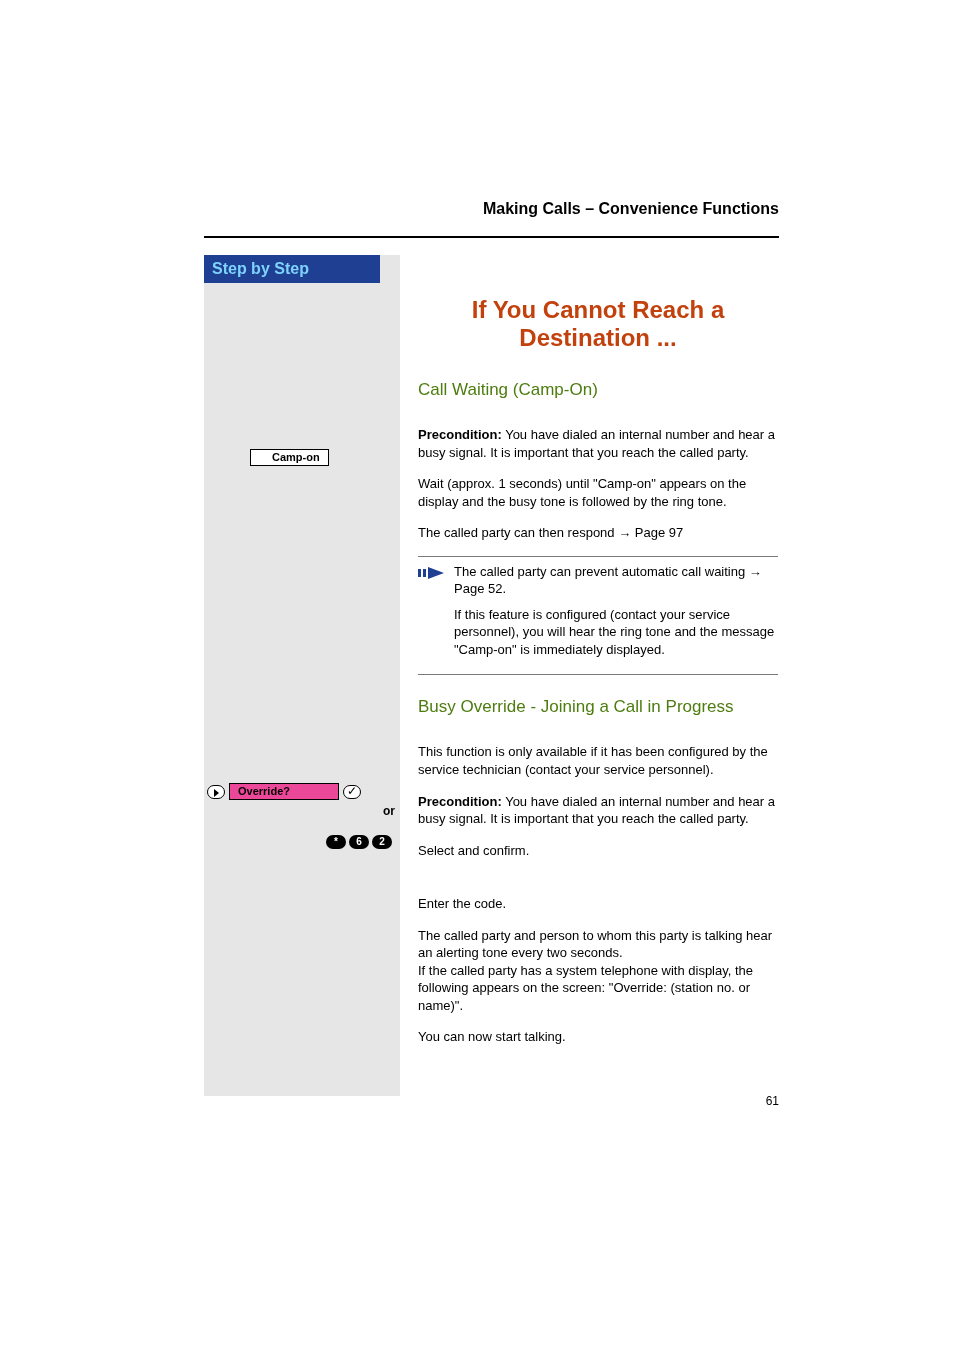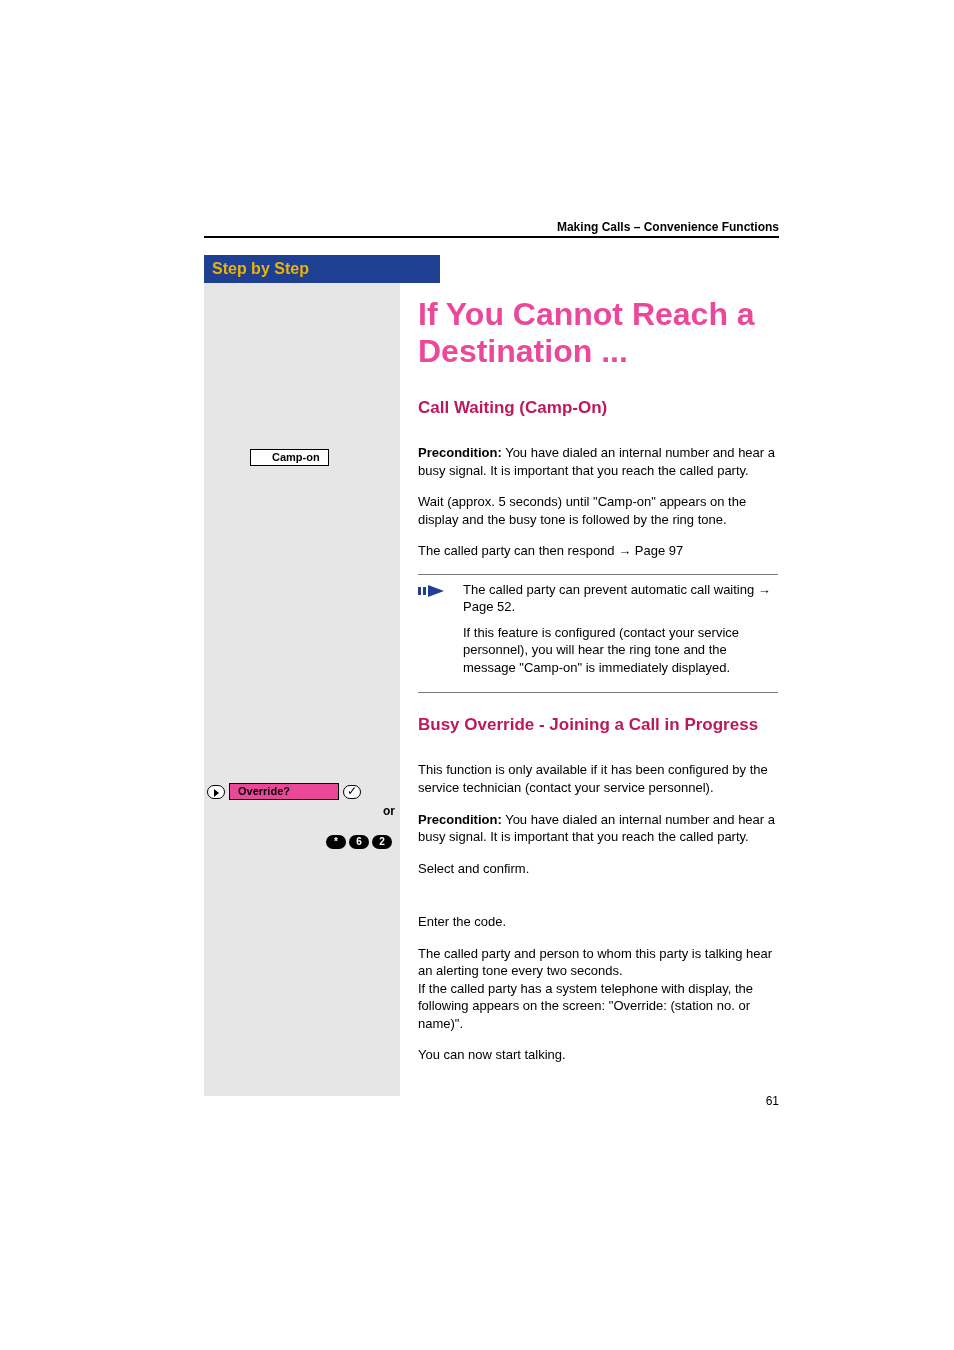--- a/index.html
+++ b/index.html
@@ -1,26 +1,26 @@
 <!DOCTYPE html>
 <html><head>
 <meta charset="utf-8">
 <style>
   * { box-sizing: border-box; margin: 0; padding: 0; }
   html, body { width: 954px; height: 1350px; background: #fff; font-family: Arial, Helvetica, sans-serif; color: #000; }
   .page { position: relative; width: 954px; height: 1350px; }
   .rule-top { position: absolute; left: 204px; right: 175px; top: 236px; height: 2px; background: #000; }
-  .header-text { position: absolute; right: 175px; top: 220px; font-size: 12px; font-weight: bold; }
+  .header-text { position: absolute; right: 175px; top: 200px; font-size: 16px; font-weight: bold; }
   .sidebar-bg { position: absolute; left: 204px; top: 255px; width: 196px; height: 841px; background: #e6e6e6; }
-  .sidebar-title { position: absolute; left: 204px; top: 255px; width: 236px; background: #1f3f93; color: #eab308; font-weight: bold; font-size: 16px; padding: 5px 8px; }
+  .sidebar-title { position: absolute; left: 204px; top: 255px; width: 176px; background: #1f3f93; color: #7dd3fc; font-weight: bold; font-size: 16px; padding: 5px 8px; }
   .content { position: absolute; left: 418px; top: 296px; width: 360px; }
-  .h1 { color: #ec4899; font-size: 32px; font-weight: bold; margin-bottom: 28px; }
-  .h2 { color: #be185d; font-size: 17px; font-weight: bold; margin-bottom: 26px; }
+  .h1 { color: #c2410c; font-size: 24px; font-weight: bold; margin-bottom: 28px; text-align: center; }
+  .h2 { color: #4d7c0f; font-size: 17px; font-weight: normal; margin-bottom: 26px; }
   .para { font-size: 13px; line-height: 1.35; margin-bottom: 14px; }
-  .noteblock { border-top: 1px solid #7a7a7a; border-bottom: 1px solid #7a7a7a; padding: 6px 0 8px 0; margin-bottom: 22px; display: flex; gap: 9px; }
+  .noteblock { border-top: 1px solid #7a7a7a; border-bottom: 1px solid #7a7a7a; padding: 6px 0 8px 0; margin-bottom: 22px; display: flex; }
   .noteicon { width: 36px; flex: 0 0 36px; padding-top: 2px; }
   .notetext { flex: 1; font-size: 13px; line-height: 1.35; }
   .notetext p { margin-bottom: 8px; }
   .arrow { font-family: Arial; }
   .campon-box { position: absolute; left: 250px; top: 449px; border: 1px solid #000; padding: 1px 8px 2px 21px; font-size: 11px; font-weight: bold; background: #fff; }
   .override-row { position: absolute; left: 207px; top: 782px; width: 193px; height: 18px; }
   .arrow-badge { display:inline-block; vertical-align:middle; width:18px; height:14px; border:1px solid #000; border-radius:7px; background:#fff; position:relative; margin-right:4px; }
   .arrow-badge::after { content:""; position:absolute; left:6px; top:3px; width:0; height:0; border-left:5px solid #000; border-top:4px solid transparent; border-bottom:4px solid transparent; }
   .override-box { display:inline-block; vertical-align:middle; border:1px solid #000; background:#ec4899; padding:1px 8px 2px 8px; font-size:11px; font-weight:bold; min-width:110px; }
   .check-badge { display:inline-block; vertical-align:middle; width:18px; height:14px; border:1px solid #000; border-radius:7px; background:#fff; position:relative; margin-left:4px; }
@@ -57,21 +57,21 @@
 
   <div class="content">
     <div class="h1">If You Cannot Reach a Destination ...</div>
 
     <div class="h2">Call Waiting (Camp-On)</div>
 
     <div class="para">
       <b>Precondition:</b><span> You have dialed an internal number and hear a busy signal. It is important that you reach the called party.</span>
     </div>
 
-    <div class="para">Wait (approx. 5 seconds) until "Camp-on" appears on the display and the busy tone is followed by the ring tone.</div>
+    <div class="para">Wait (approx. 1 seconds) until "Camp-on" appears on the display and the busy tone is followed by the ring tone.</div>
 
     <div class="para">
       <span>The called party can then respond </span><span class="arrow">→ Page 97</span>
     </div>
 
     <div class="noteblock">
       <div class="noteicon">
         <svg width="28" height="16" viewBox="0 0 28 16">
           <rect x="0" y="4" width="3" height="8" fill="#1f3f93"></rect>
           <rect x="5" y="4" width="3" height="8" fill="#1f3f93"></rect>

